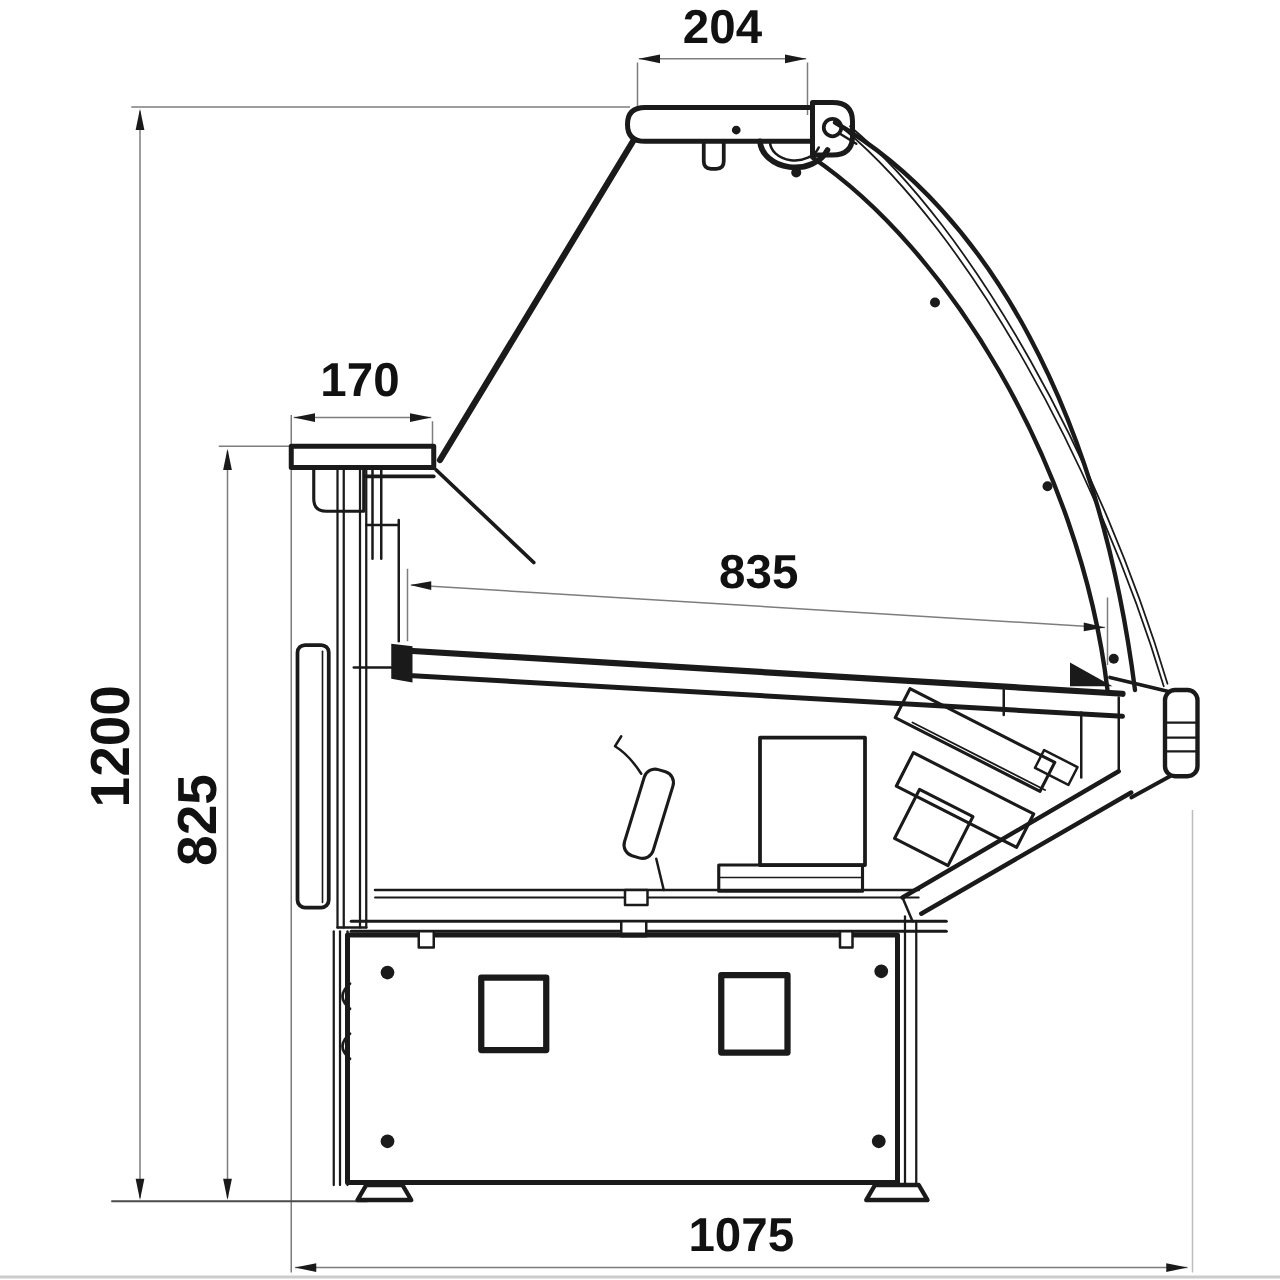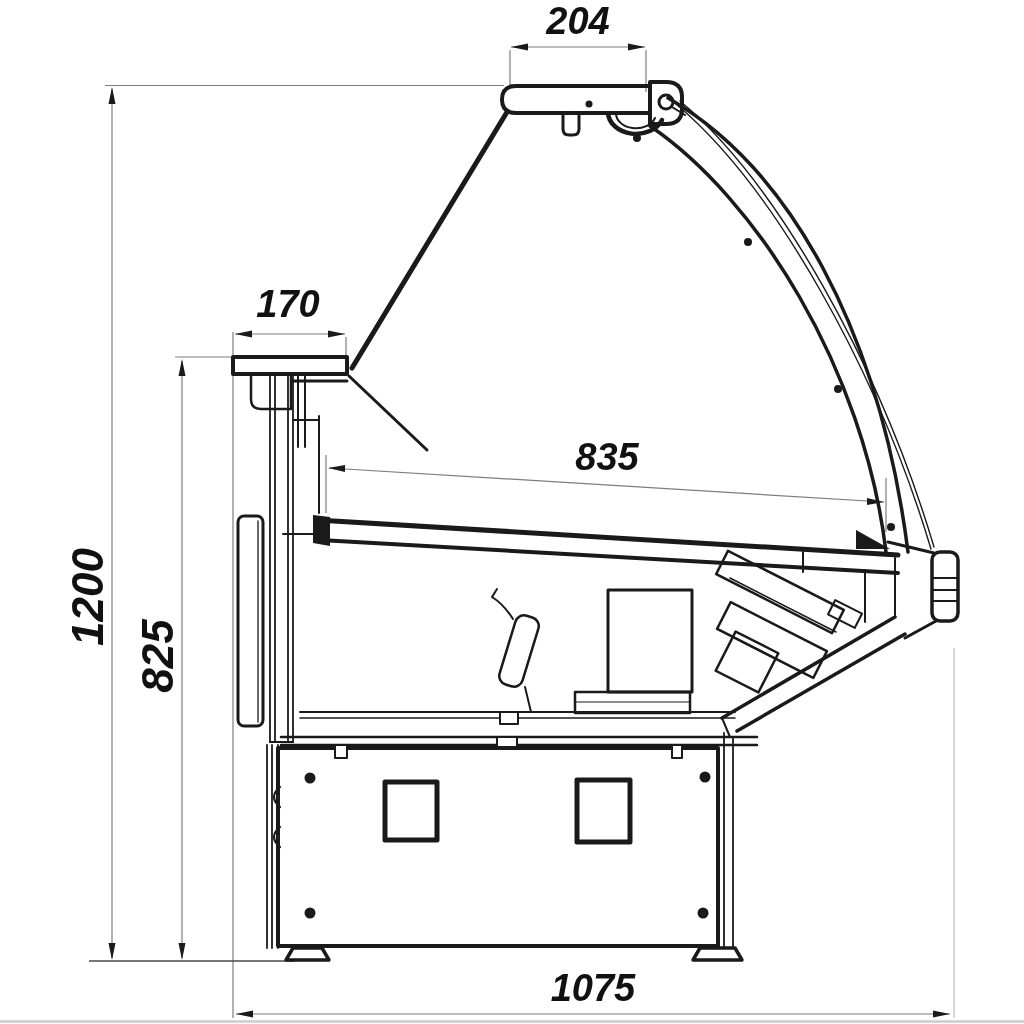--- a/index.html
+++ b/index.html
@@ -1,17 +1,17 @@
 <!DOCTYPE html>
 <html><head>
 <meta charset="utf-8">
 <style>
   html,body{margin:0;padding:0;background:#ffffff;}
   #stage{position:relative;width:1024px;height:1024px;background:#ffffff;overflow:hidden;
-         font-family:"Liberation Sans",sans-serif;font-style:italic;}
+         font-family:"Liberation Sans",sans-serif;}
   svg{display:block}
   .dim-label{font-family:"Liberation Sans",sans-serif;font-weight:700;fill:#111111;}
 </style>
 </head>
 <body>
 
 <div id="stage">
 <svg width="1024" height="1024" viewBox="0 0 1024 1024">
 
   <g stroke="#7d7d7d" stroke-width="1.2" fill="none">

